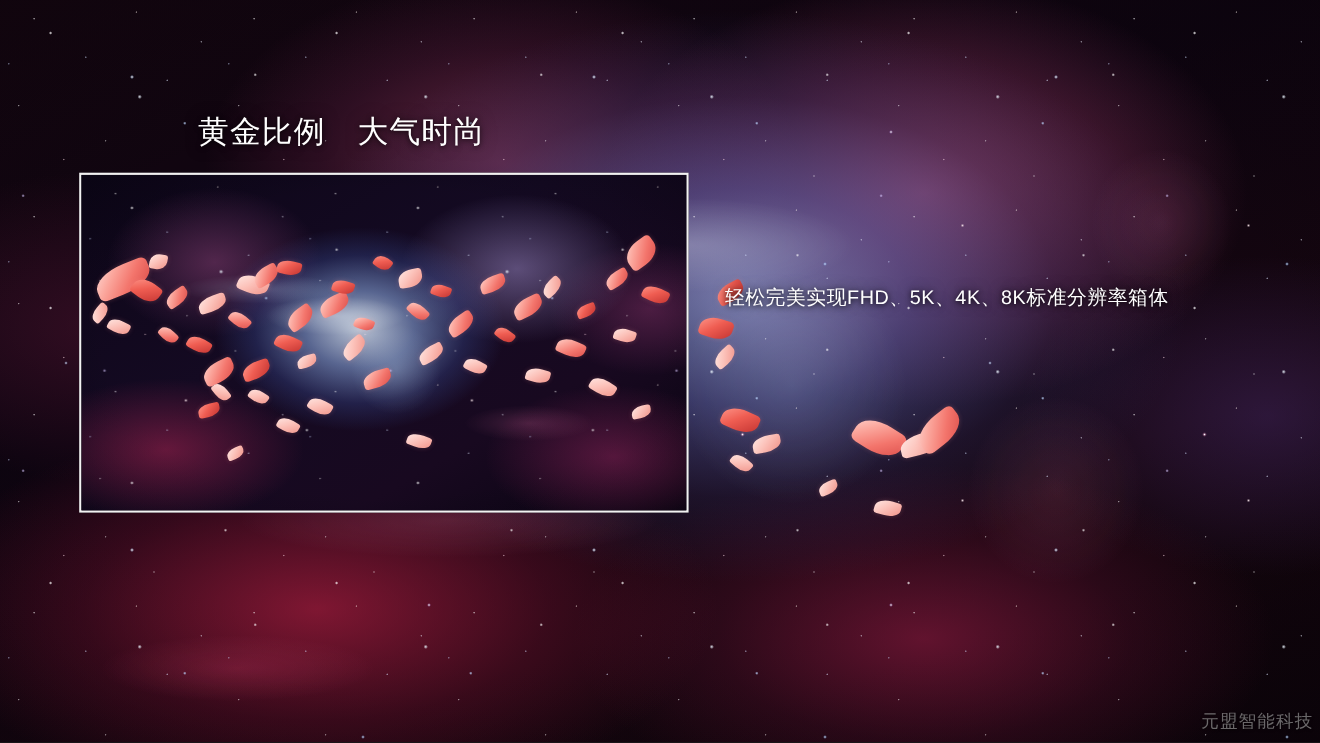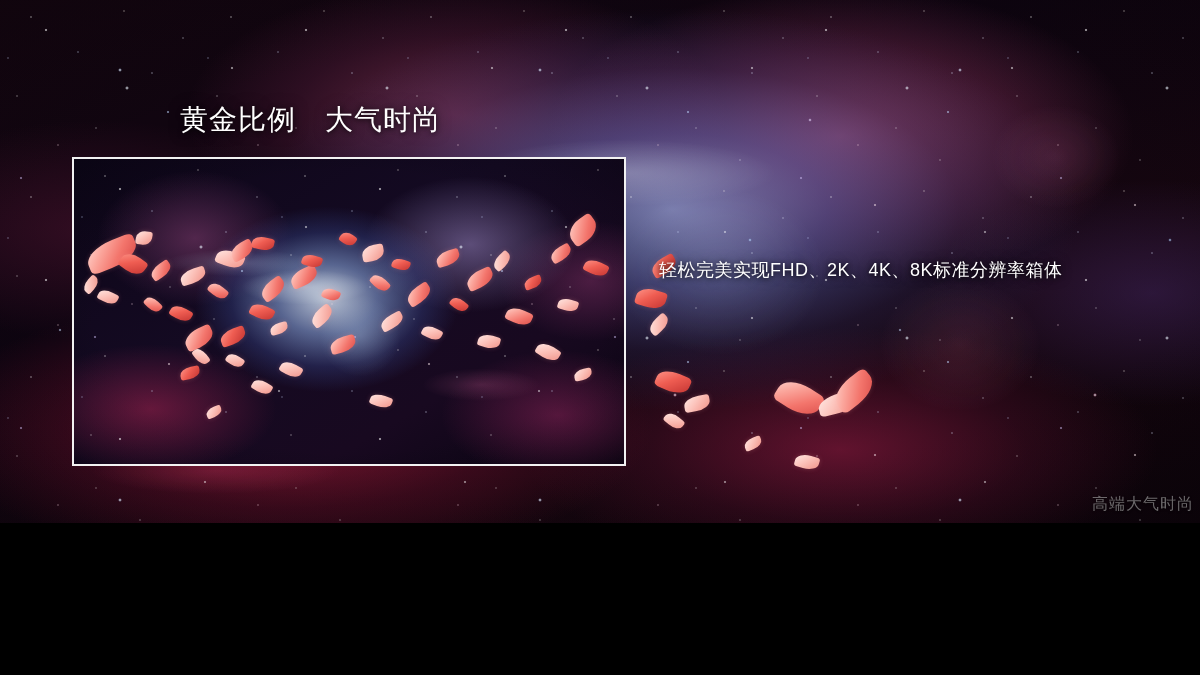--- a/index.html
+++ b/index.html
@@ -6,21 +6,21 @@
     margin: 0; padding: 0;
     background: #000;
   }
   body {
     font-family: "Liberation Sans", "DejaVu Sans", sans-serif;
   }
 
   #slide {
     position: relative;
     width: 1200px;
-    height: 523px;
+    height: 675px;
     overflow: hidden;
     background: #0a0308;
   }
 
   
   .bg-layer {
     position: absolute;
     inset: 0;
     pointer-events: none;
   }
@@ -266,18 +266,18 @@
           <div class="petal pale" style="left: 178px; top: 222px; width: 20px; height: 12px; transform: rotate(30deg);"></div>
           <div class="petal pale" style="left: 132px; top: 248px; width: 16px; height: 10px; transform: rotate(-22deg);"></div>
           <div class="petal pale" style="left: 296px; top: 236px; width: 22px; height: 12px; transform: rotate(20deg);"></div>
         </div>
     </div>
   </div>
 
   <div id="title">黄金比例　大气时尚</div>
 
   <div id="body-copy">
-    <div class="line">轻松完美实现FHD、2K、4K、8K标准分辨率箱体</div>
+    <div class="line">轻松完美实现FHD、5K、4K、8K标准分辨率箱体</div>
   </div>
 
-  <div id="watermark">高端大气时尚</div>
+  <div id="watermark">元盟智能科技</div>
 
 </div>
 
 </body></html>

